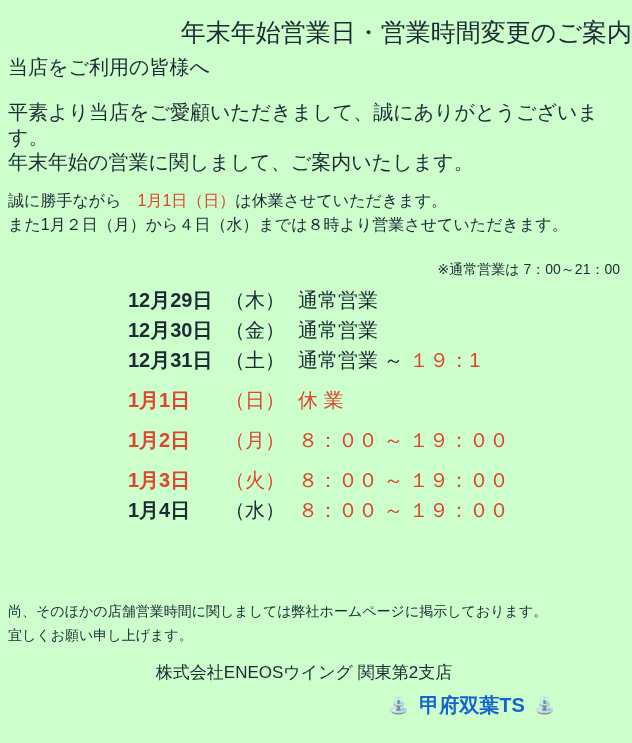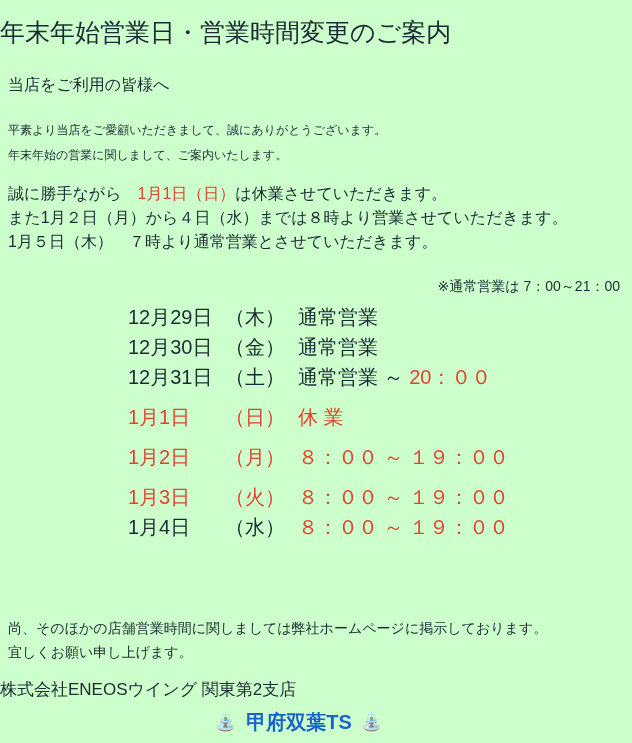--- a/index.html
+++ b/index.html
@@ -12,33 +12,33 @@
   html,body{width:632px;}
   body{
     height:743px;
     background:var(--background);
     color:var(--text);
     font-family:"Liberation Sans","DejaVu Sans",sans-serif;
     overflow:hidden;
   }
   .title{
     margin-top:16px;
-    text-align:left;
+    text-align:right;
     font-size:25px;
     font-weight:400;
     line-height:32px;
   }
   .greeting{
-    margin:27px 0 0 8px;
-    font-size:16px;
+    margin:9px 0 0 8px;
+    font-size:20px;
     line-height:20px;
   }
   .intro{
     margin:23px 0 0 8px;
-    font-size:12px;
+    font-size:20px;
     line-height:25px;
   }
   .notice{
     margin:14px 0 0 8px;
     font-size:16px;
     line-height:24px;
   }
   .red{color:var(--red);margin-top:10px;}
   .hours-note{
     margin:24px 12px 0 0;
@@ -46,36 +46,36 @@
     font-size:14px;
   }
   .schedule{
     margin:6px 0 0 128px;
     font-size:20px;
   }
   .schedule .row{
     line-height:30px;
     white-space:nowrap;
   }
-  .c-date{display:inline-block;width:97px;}
+  .c-date{display:inline-block;width:97px;font-weight:bold;}
   .c-day{display:inline-block;width:73px;}
   .c-time{color:var(--red);}
   .closing{
     margin:74px 0 0 8px;
     font-size:14px;
     line-height:24px;
   }
   .company{
     margin:14px 24px 0 0;
-    text-align:left;
+    text-align:center;
     font-size:17px;
   }
   .shop-line{
     margin:8px 66px 0 0;
-    text-align:center;
+    text-align:right;
     font-size:20px;
     font-weight:bold;
     color:var(--blue);
     padding-left:32px;
   }
   .shop-line .emblem{
     font-size:17px;
     font-weight:normal;
     color:var(--blue);
     margin:0 10px;
@@ -90,36 +90,35 @@
 <div class="greeting">当店をご利用の皆様へ</div>
 
 <div class="intro">
   <div>平素より当店をご愛顧いただきまして、誠にありがとうございます。</div>
   <div>年末年始の営業に関しまして、ご案内いたします。</div>
 </div>
 
 <div class="notice">
   <div><span>誠に勝手ながら　</span><span class="red">1月1日（日）</span><span>は休業させていただきます。</span></div>
   <div>また1月２日（月）から４日（水）までは８時より営業させていただきます。</div>
-  <div>1月５日（木）　７時より通常営業とさせていただきます。</div>
 </div>
 
 <div class="hours-note">※通常営業は 7：00～21：00</div>
 
 <div class="schedule">
   <div class="row">
     <span class="c-date">12月29日</span><span class="c-day">（木）</span><span class="c-status">通常営業</span><span class="c-time red"></span>
   </div>
 
   <div class="row">
     <span class="c-date">12月30日</span><span class="c-day">（金）</span><span class="c-status">通常営業</span><span class="c-time red"></span>
   </div>
 
   <div class="row">
-    <span class="c-date">12月31日</span><span class="c-day">（土）</span><span class="c-status">通常営業 ～ </span><span class="c-time red">20：００</span>
+    <span class="c-date">12月31日</span><span class="c-day">（土）</span><span class="c-status">通常営業 ～ </span><span class="c-time red">１９：1</span>
   </div>
 
   <div class="row">
     <span class="c-date red">1月1日</span><span class="c-day red">（日）</span><span class="c-status red">休 業</span><span class="c-time red"></span>
   </div>
 
   <div class="row">
     <span class="c-date red">1月2日</span><span class="c-day red">（月）</span><span class="c-status red"></span><span class="c-time red">８：００ ～ １９：００</span>
   </div>
 

